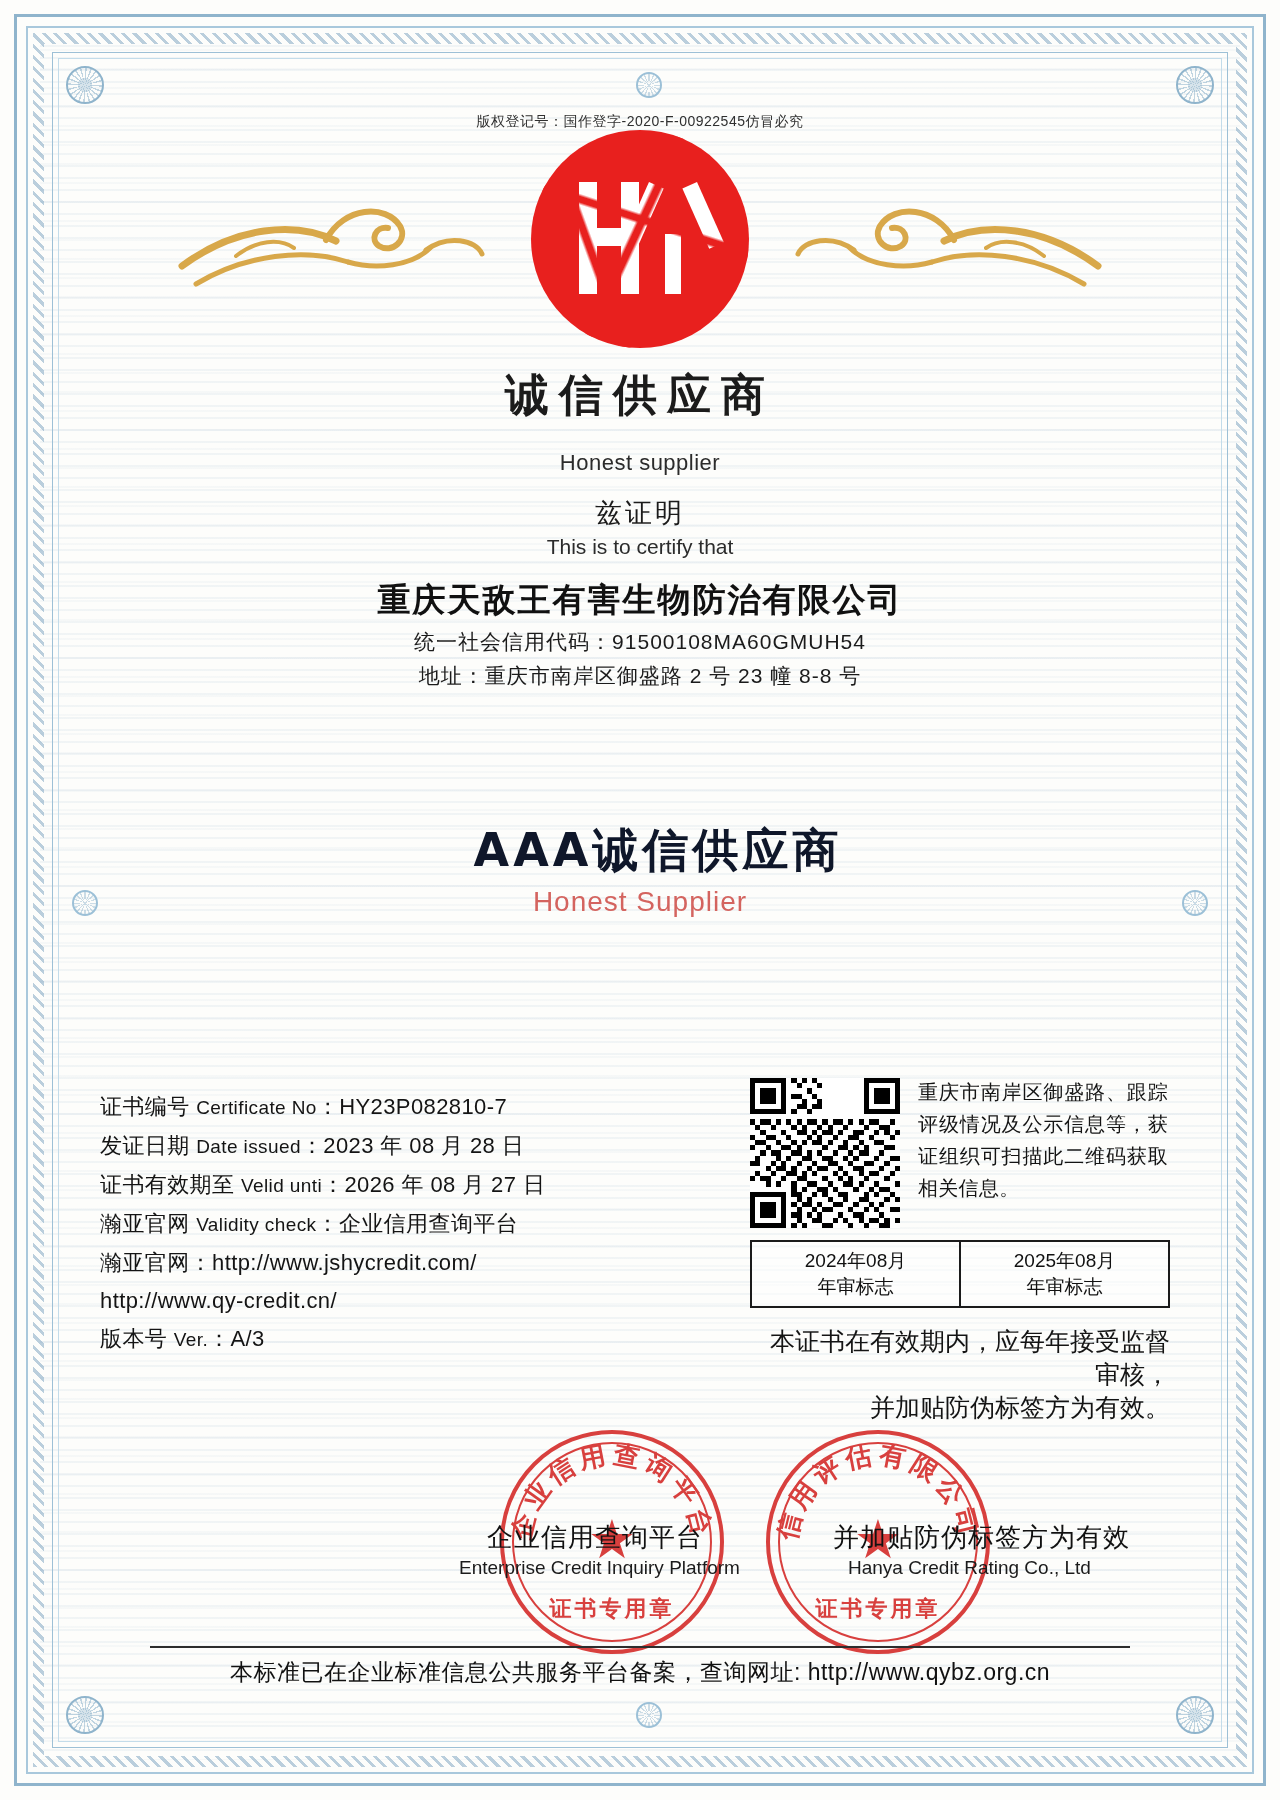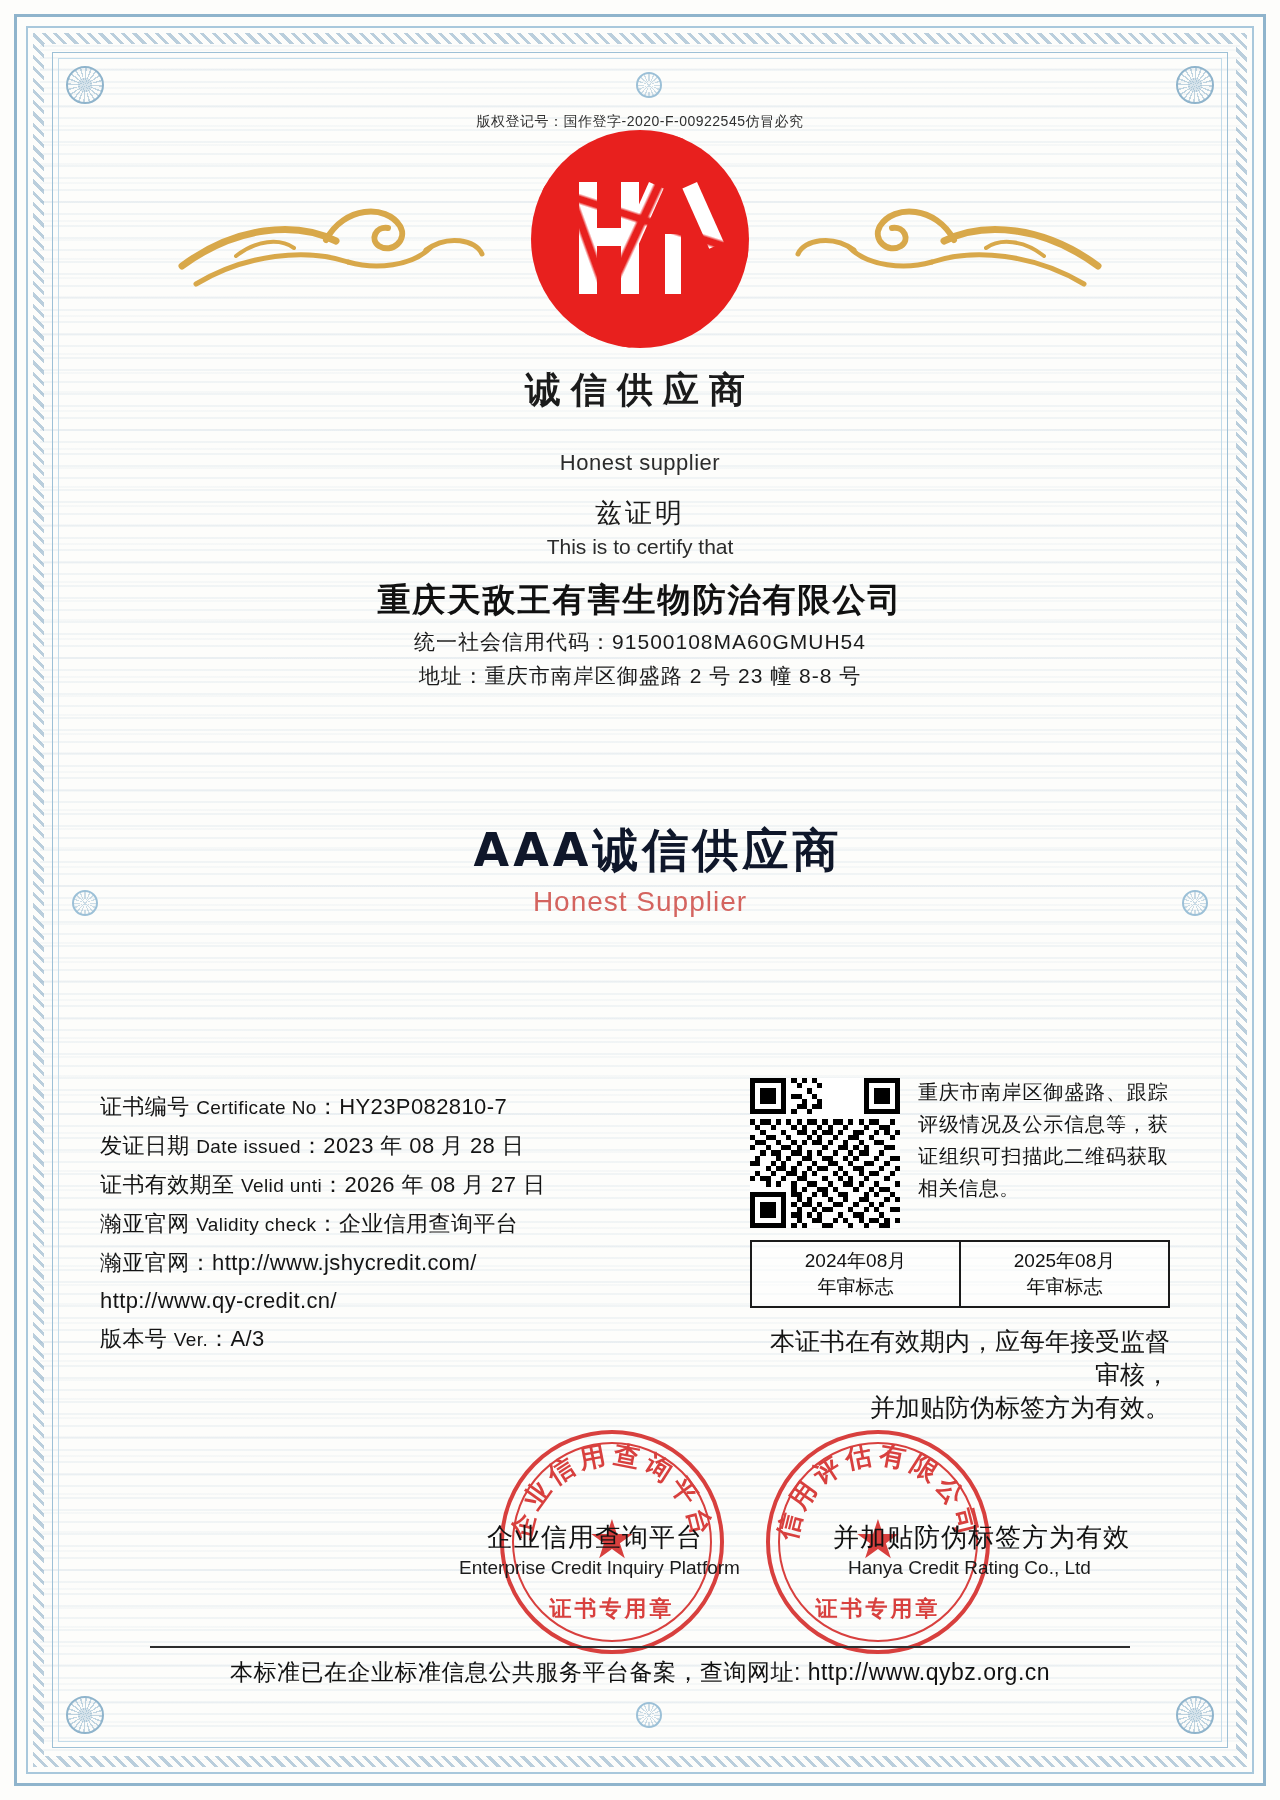--- a/index.html
+++ b/index.html
@@ -134,21 +134,21 @@
       linear-gradient(70deg, rgba(232,32,30,0) 30%, rgba(232,32,30,1) 31%, rgba(232,32,30,1) 33%, rgba(232,32,30,0) 34%);
   }
   
   .flourish{position:absolute;top:196px;width:330px;height:110px;}
   .flourish.left{left:176px;}
   .flourish.right{right:176px;transform:scaleX(-1);}
 
   
   .title-cn{
     position:absolute;top:366px;left:0;width:100%;text-align:center;
-    font-size:36px;letter-spacing:10px;color:#1b1b1b;font-weight:600;
+    font-size:44px;letter-spacing:10px;color:#1b1b1b;font-weight:600;
     font-family:"DejaVu Sans","Liberation Sans",sans-serif;
   }
   .title-en{
     position:absolute;top:450px;left:0;width:100%;text-align:center;
     font-size:22px;color:#2b2b2b;letter-spacing:.5px;
   }
   .certify-cn{
     position:absolute;top:495px;left:0;width:100%;text-align:center;
     font-size:27px;color:#1b1b1b;letter-spacing:3px;
   }

